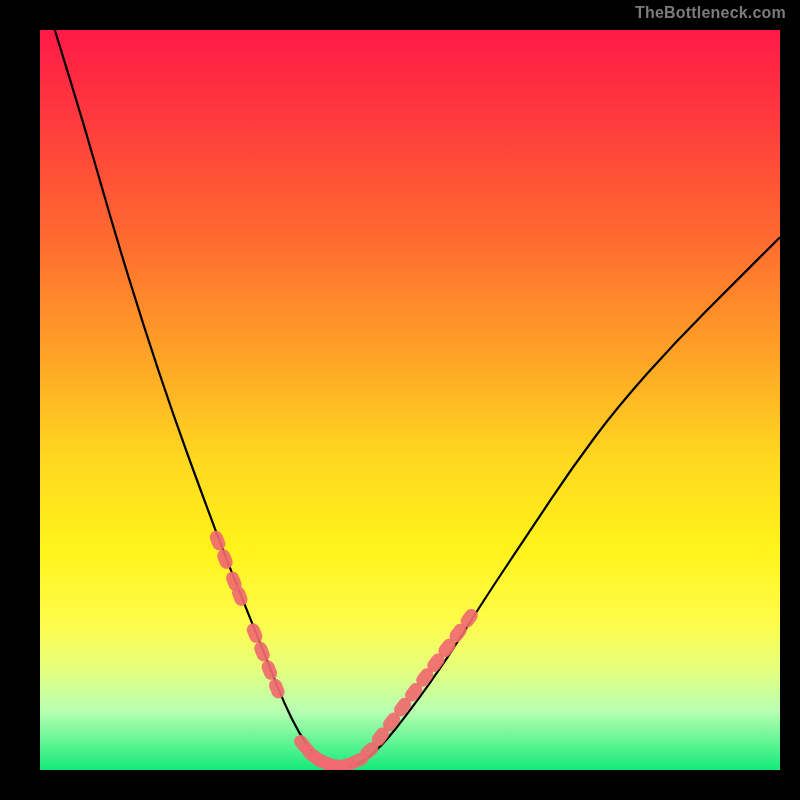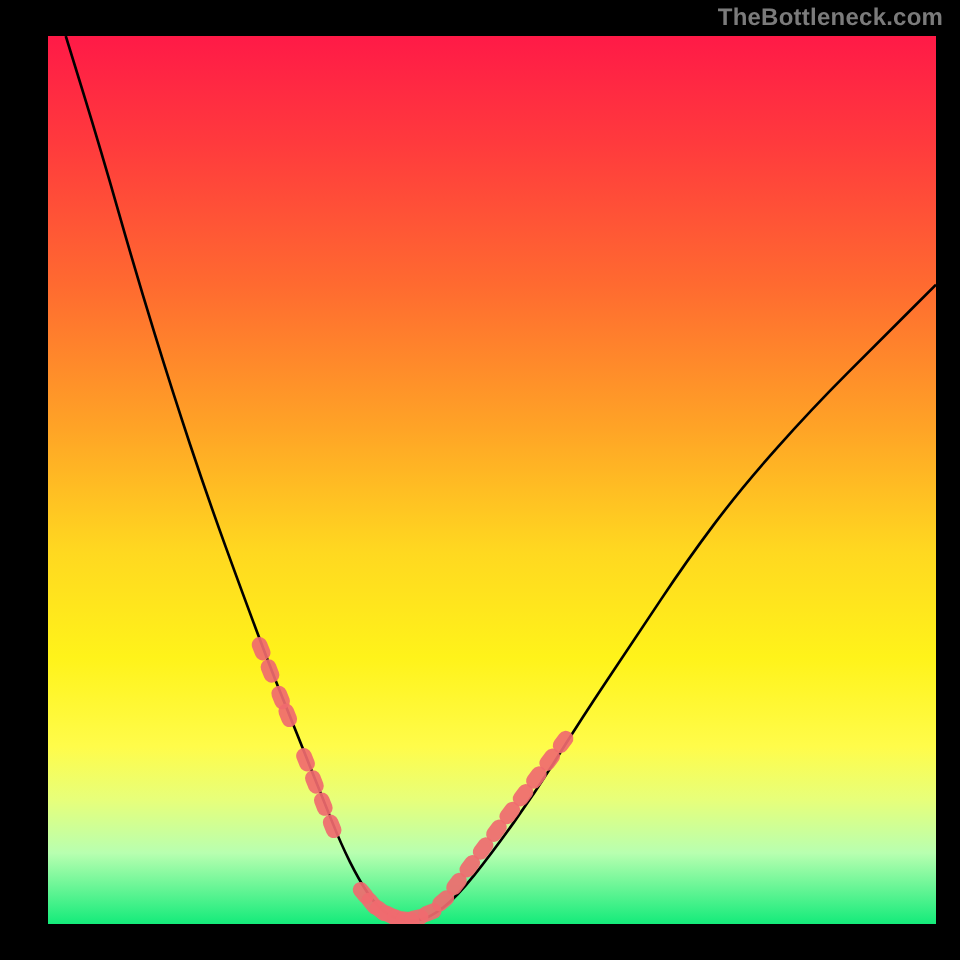--- a/index.html
+++ b/index.html
@@ -37,21 +37,21 @@
       #e7ff7a 86%,
       #b8ffb0 92%,
       #14eb7a 100%
     );
   }
   .watermark {
     position: absolute;
     top: 4px;
     right: 14px;
     color: #7b7b7b;
-    font-size: 20px;
+    font-size: 16px;
     font-weight: 600;
     letter-spacing: 0.2px;
     user-select: none;
   }
   svg.curve {
     position: absolute;
     left: 0;
     top: 0;
     width: 740px;
     height: 740px;

